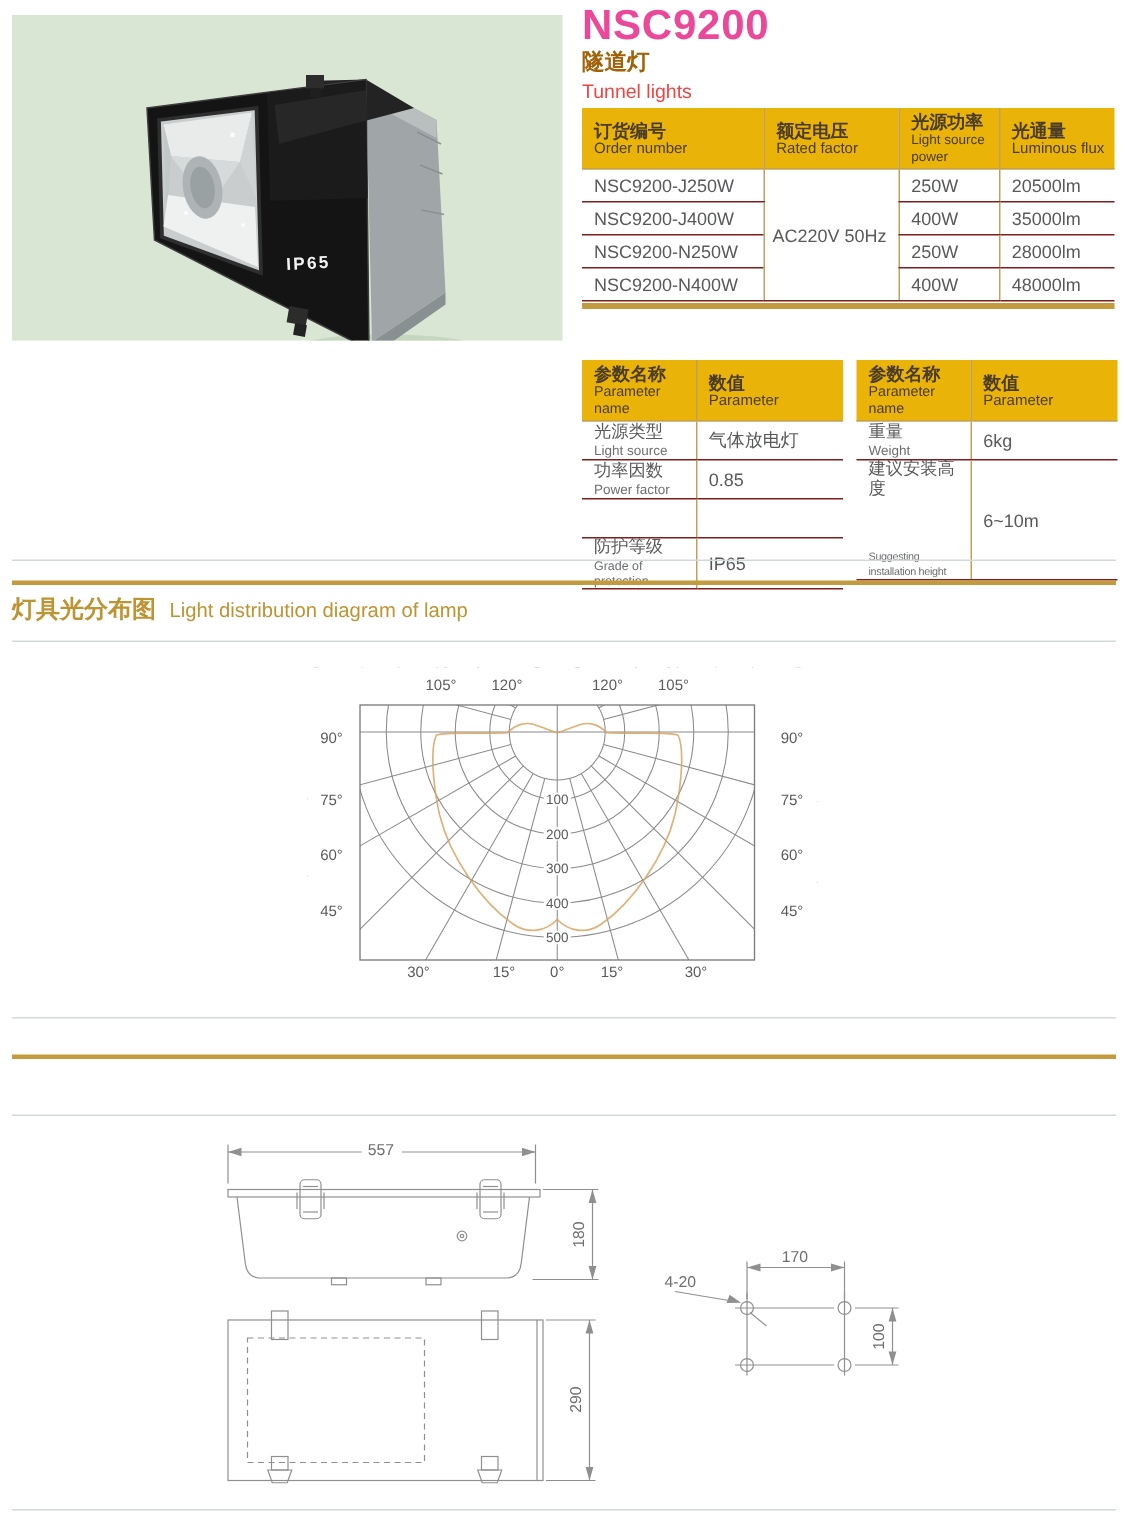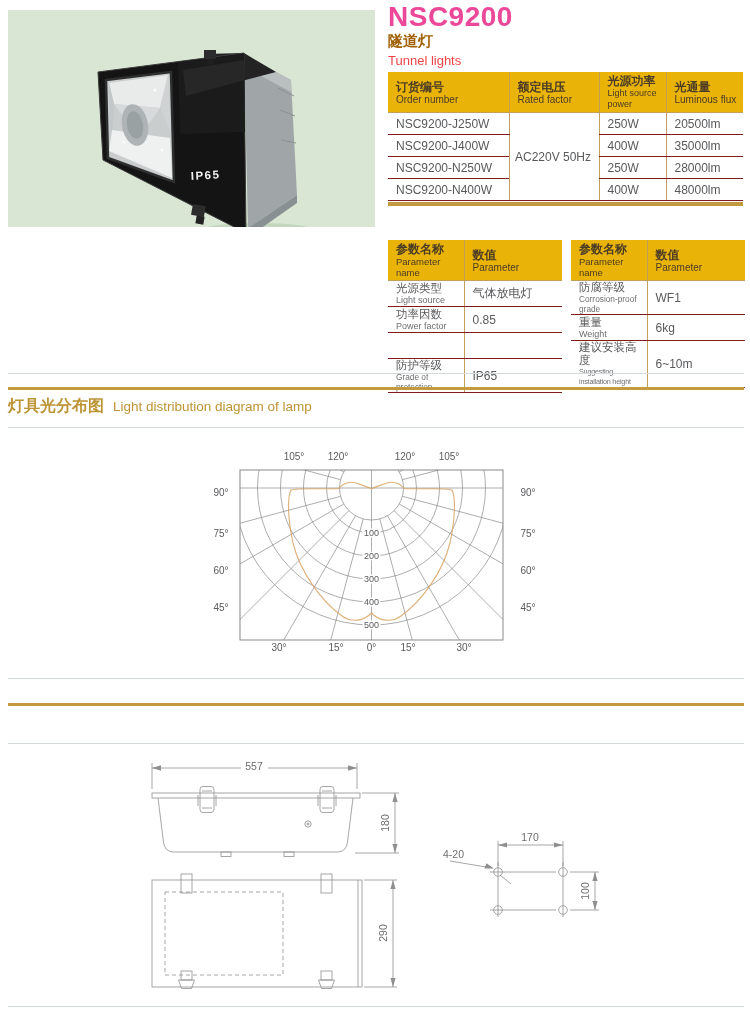--- a/index.html
+++ b/index.html
@@ -13,21 +13,21 @@
   table.dtable{border-collapse:collapse;table-layout:fixed;position:absolute;}
   .dtable th{background:#eab308;color:#4a3c26;text-align:left;vertical-align:middle;
              padding:2px 2px 2px 8px;border-bottom:1px solid #c2a05c;font-weight:bold;}
   .dtable td{color:#58595b;font-size:12px;padding:0 2px 0 8px;border-bottom:1px solid #7f1d1d;vertical-align:middle;}
   .dtable th+th,.dtable td+td{border-left:1px solid #c2a05c;}
   .h-cn{display:block;font-size:12px;line-height:14px;}
   .h-en{display:block;font-size:10px;line-height:11px;font-weight:normal;}
   .p-cn{display:block;font-size:11.5px;line-height:13px;}
   .p-en{display:block;font-size:9px;line-height:10px;color:#6e6f71;}
   .p-en.s{font-size:8.3px;}
-  .p-en.xs{font-size:7.2px;letter-spacing:-.2px;}
+  .p-en.xs{font-size:7.2px;letter-spacing:-.2px;margin-top:33px;}
   .order-table{left:388px;top:72px;}
   .order-table td{height:21px;}
   .order-table th{height:30px;}
   .vcell{text-align:center;font-size:12.5px;padding-left:0 !important;}
   .ptable th{height:26px;}
   .ptable td{height:25px;}
   .ptable-left{left:388px;top:240px;}
   .ptable-right{left:571px;top:240px;}
   .gold-bar{left:388px;top:202px;width:355px;height:3.5px;background:#c49a3f;}
   .gold-rule{left:8px;width:736px;height:3px;background:#c49a3f;}
@@ -198,27 +198,20 @@
             <span class="h-cn">参数名称</span>
             <span class="h-en" style="font-size:9.5px">Parameter name</span>
           </th>
         <th>
             <span class="h-cn">数值</span>
             <span class="h-en">Parameter</span>
           </th>
       </tr>
     </thead>
     <tbody>
-      <tr>
-        <td>
-            <span class="p-cn">防腐等级</span>
-            <span class="p-en s">Corrosion-proof grade</span>
-          </td>
-        <td>WF1</td>
-      </tr>
       <tr>
         <td>
             <span class="p-cn">重量</span>
             <span class="p-en">Weight</span>
           </td>
         <td>6kg</td>
       </tr>
       <tr>
         <td>
             <span class="p-cn">建议安装高度</span>

